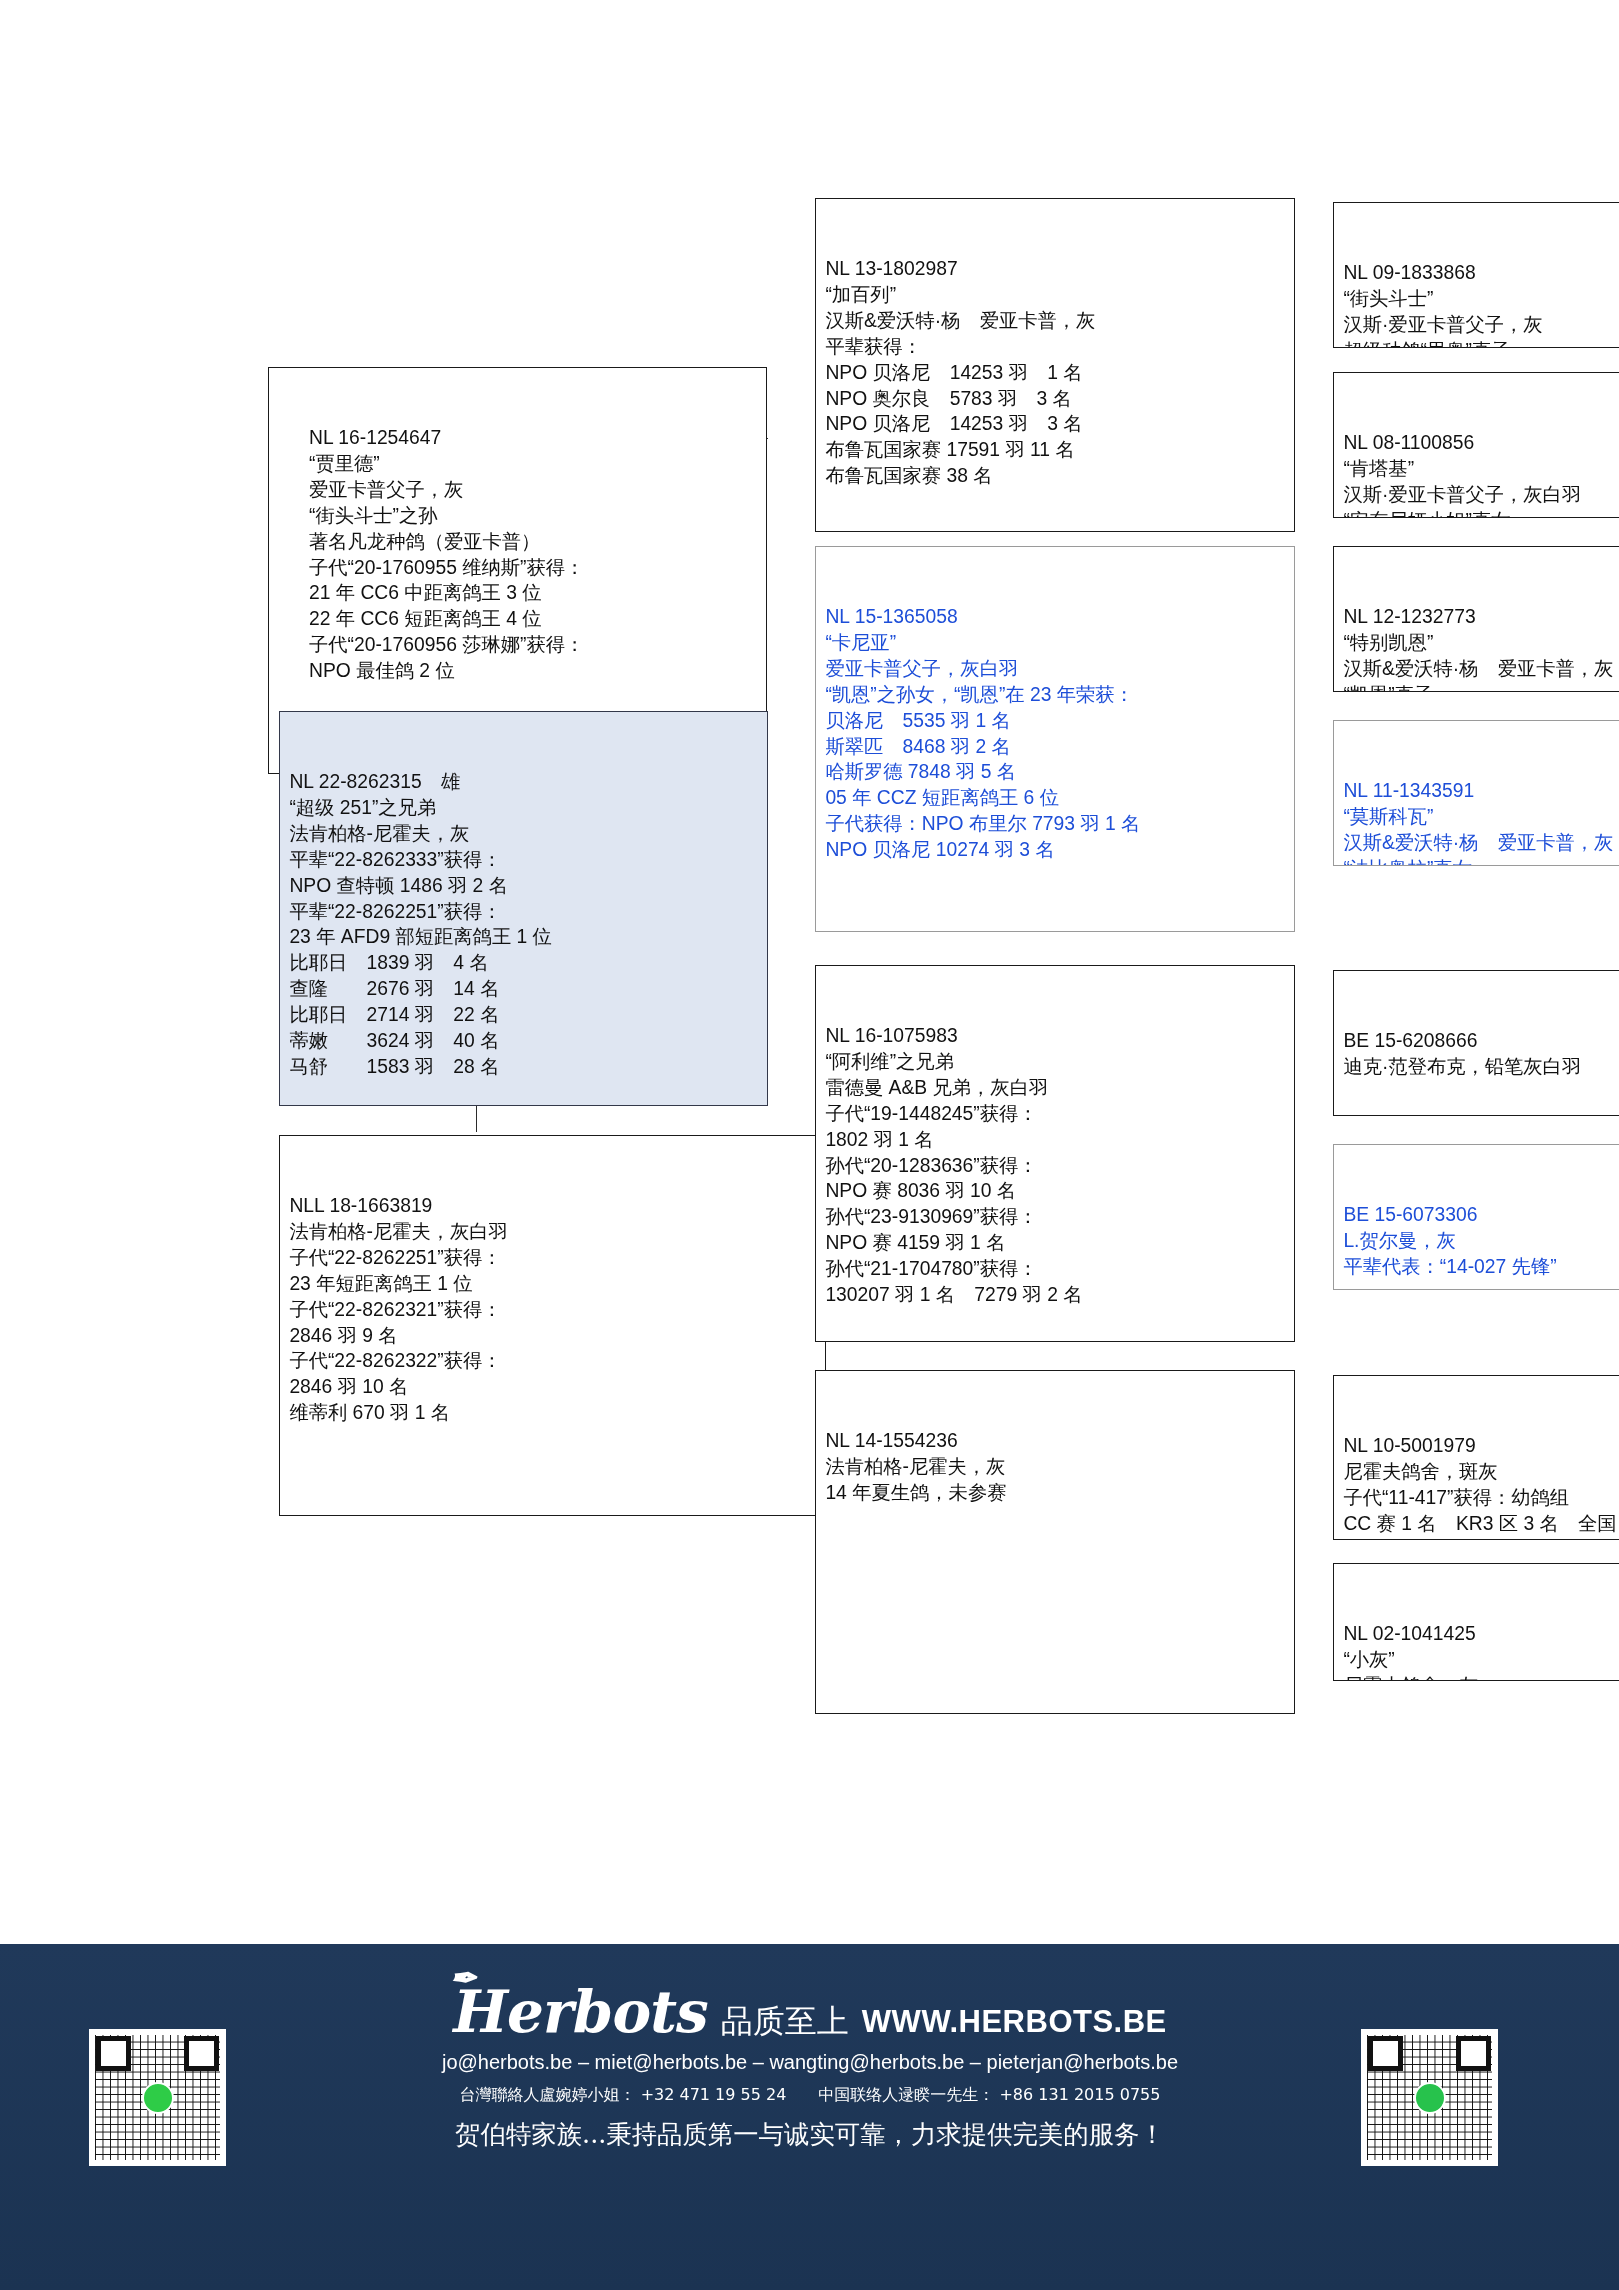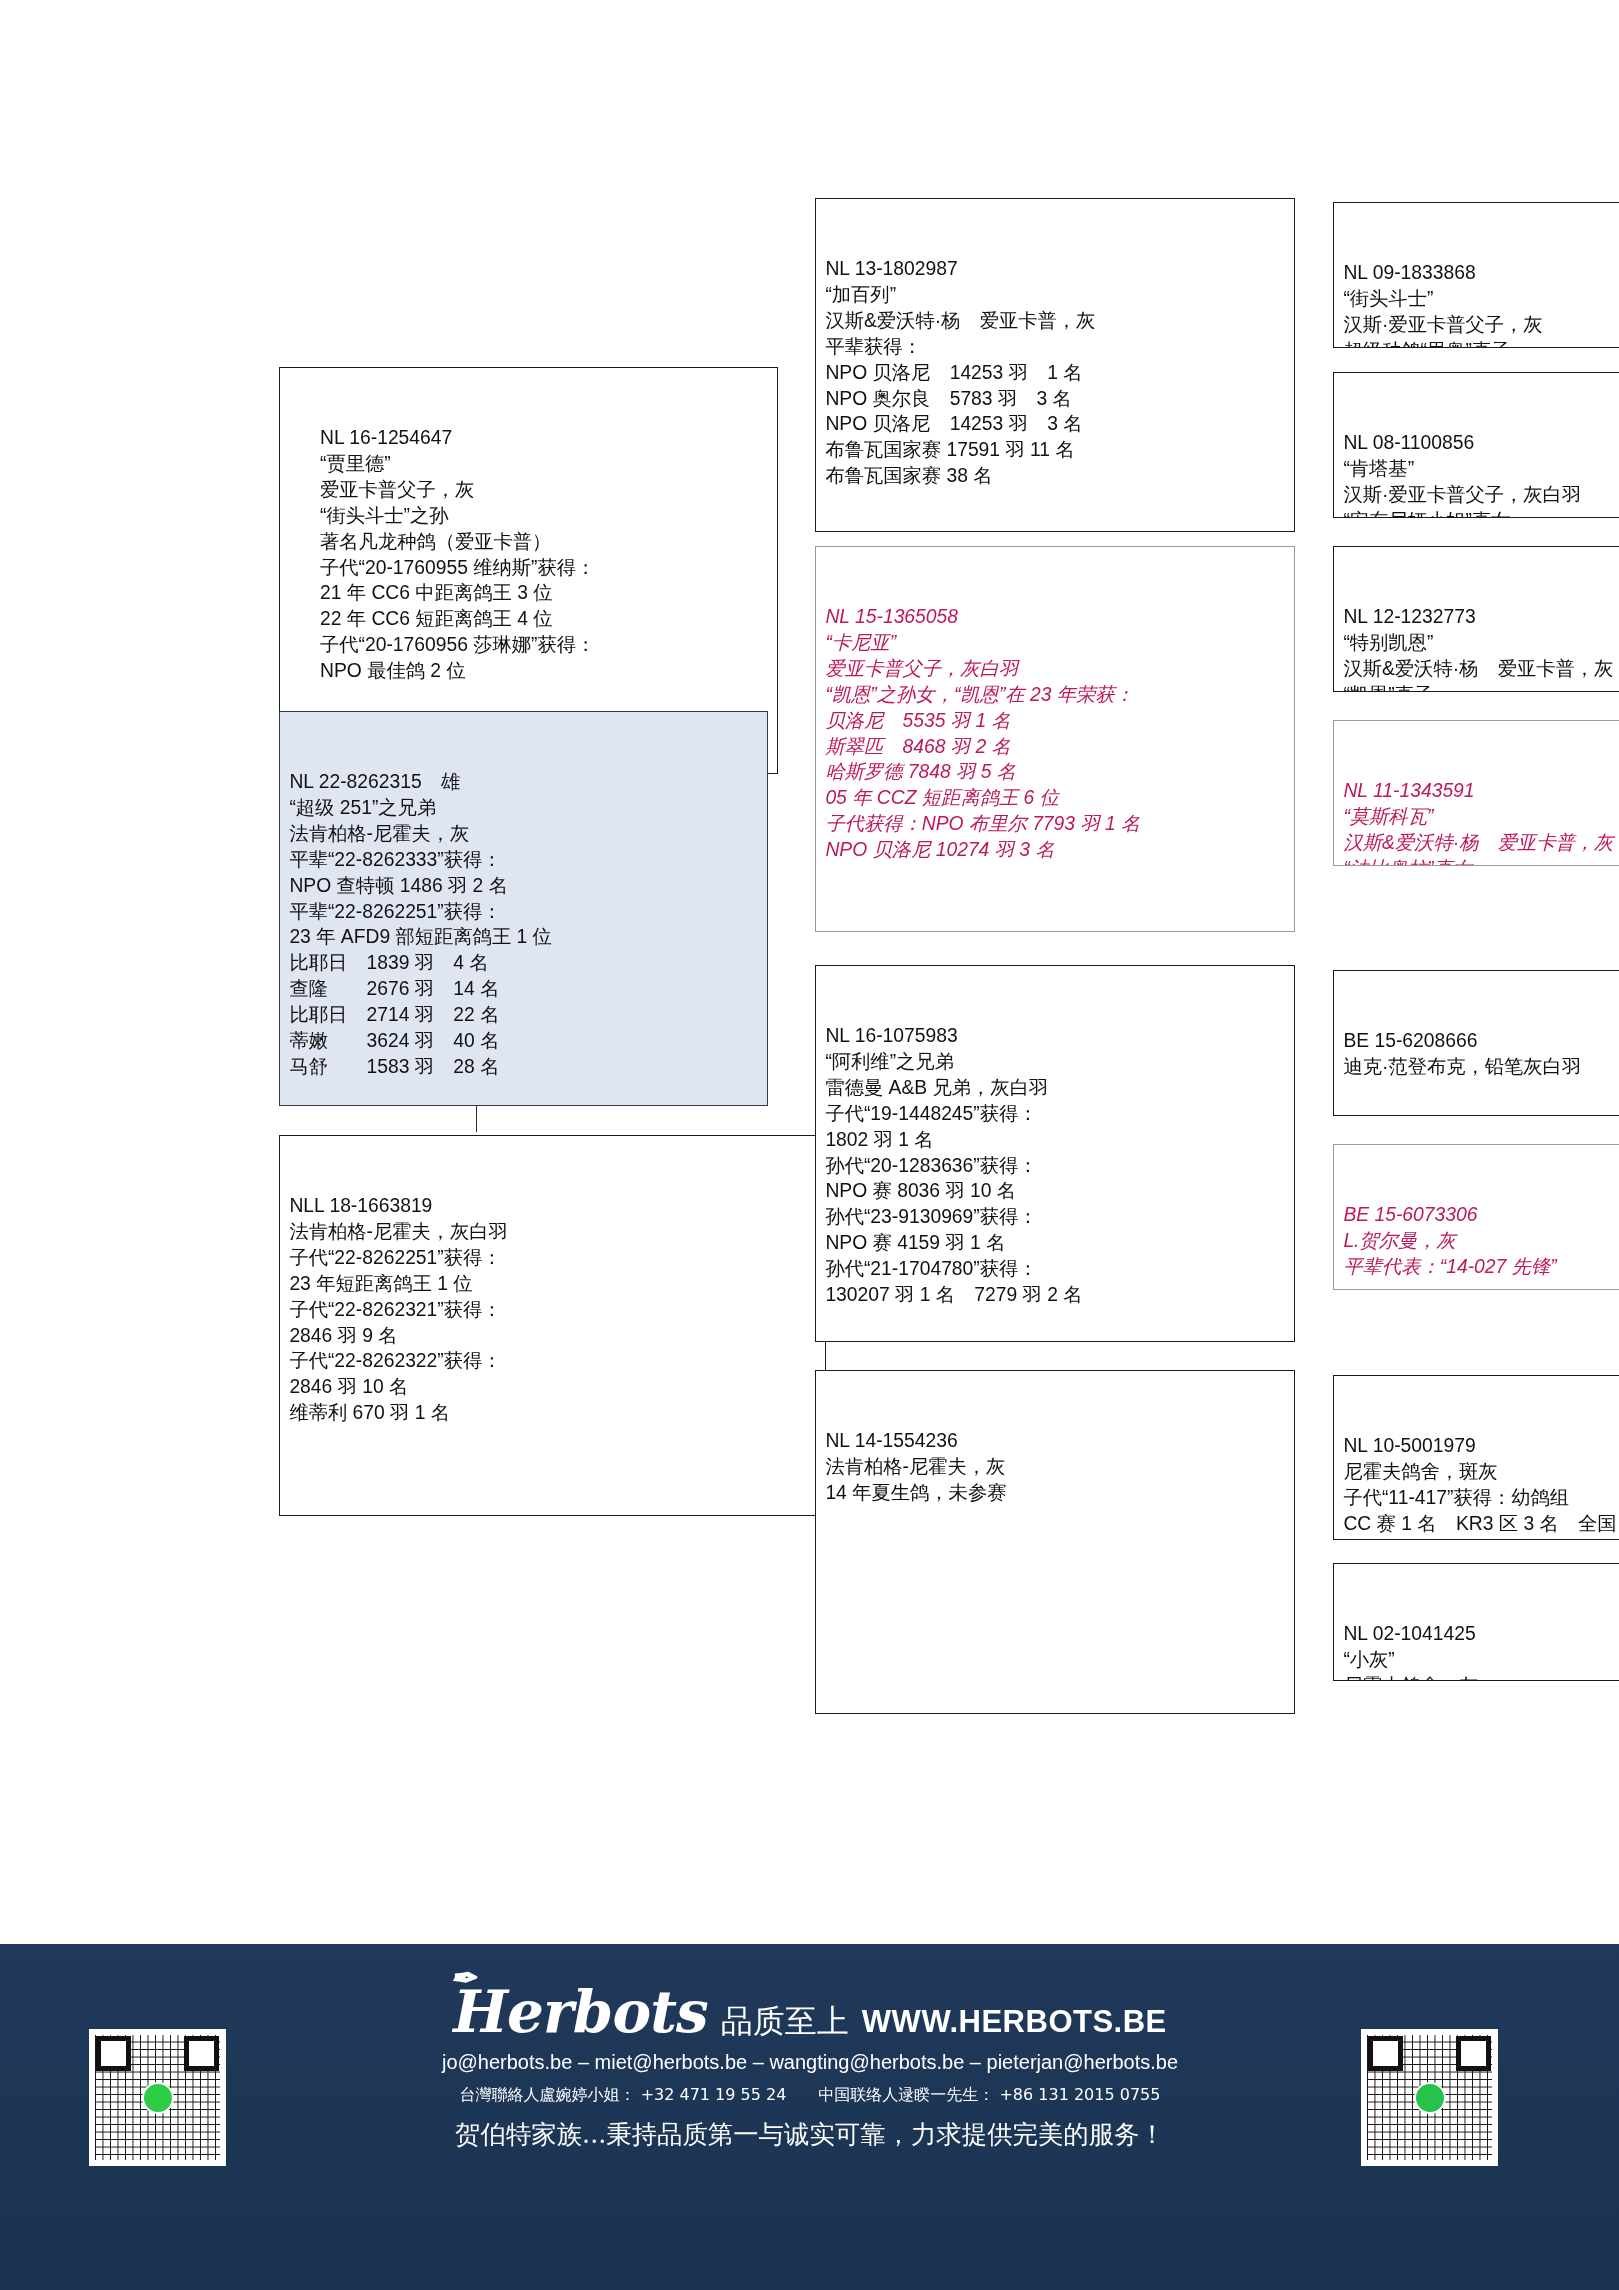--- a/index.html
+++ b/index.html
@@ -26,23 +26,22 @@
     background: #ffffff;
     padding: 5.6px 9.4px 7.5px 9.4px;
     font-size: 19.3px;
     line-height: 1.34;
     color: #111111;
     white-space: pre-wrap;
     overflow: hidden;
     margin-left: 48px;
   }
   .box.gray {
-    color: #be185d;
+    color: #1d4ed8;
     border-color: #9a9a9a;
-    font-style: italic;
   }
   .box.highlight {
     background: #dfe6f2;
     border: 1.9px solid #33384a;
   }
   .box .t { display: block; }
 
   
   .ln {
     position: absolute;
@@ -168,21 +167,21 @@
 
   <div class="ln h" style="left:1248px; top:273px; width:38px;"></div>
   <div class="ln h" style="left:1248px; top:443px; width:38px;"></div>
   <div class="ln h" style="left:1248px; top:617px; width:38px;"></div>
   <div class="ln h" style="left:1248px; top:796px; width:38px;"></div>
   <div class="ln h" style="left:1248px; top:1040px; width:38px;"></div>
   <div class="ln h" style="left:1248px; top:1210px; width:38px;"></div>
   <div class="ln h" style="left:1248px; top:1455px; width:38px;"></div>
   <div class="ln h" style="left:1248px; top:1629px; width:38px;"></div>
 
-  <div class="box" style="left:231px; top:367px; width:499px; height:407px;padding-left:40px;">
+  <div class="box" style="left:220px; top:367px; width:499px; height:407px;padding-left:40px;">
     <span class="t">NL 16-1254647
 “贾里德”
 爱亚卡普父子，灰
 “街头斗士”之孙
 著名凡龙种鸽（爱亚卡普）
 子代“20-1760955 维纳斯”获得：
 21 年 CC6 中距离鸽王 3 位
 22 年 CC6 短距离鸽王 4 位
 子代“20-1760956 莎琳娜”获得：
 NPO 最佳鸽 2 位</span>

